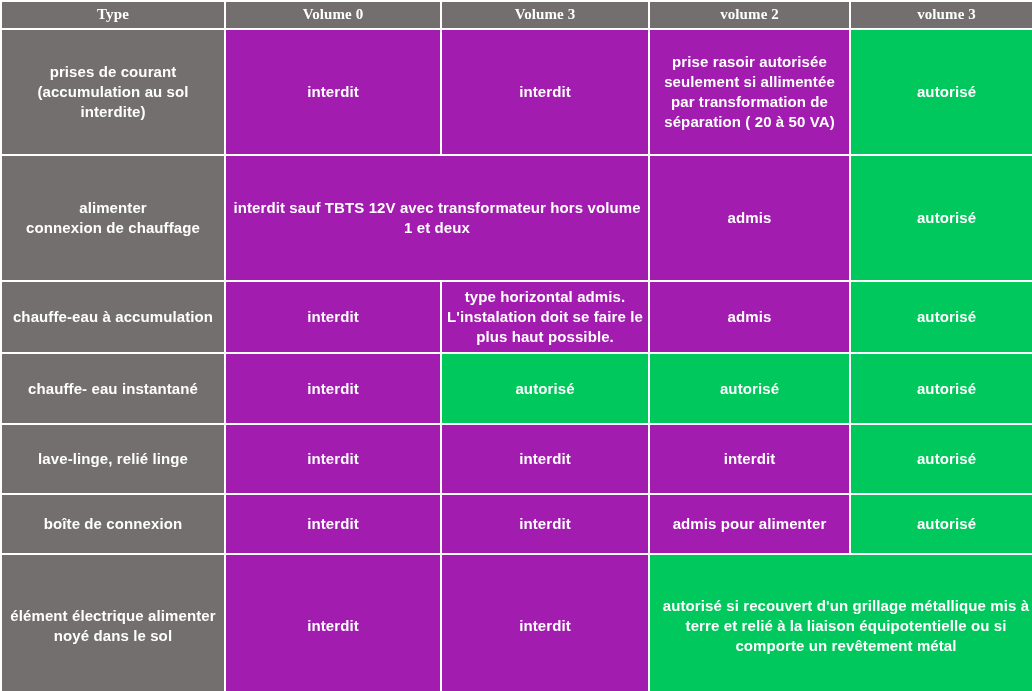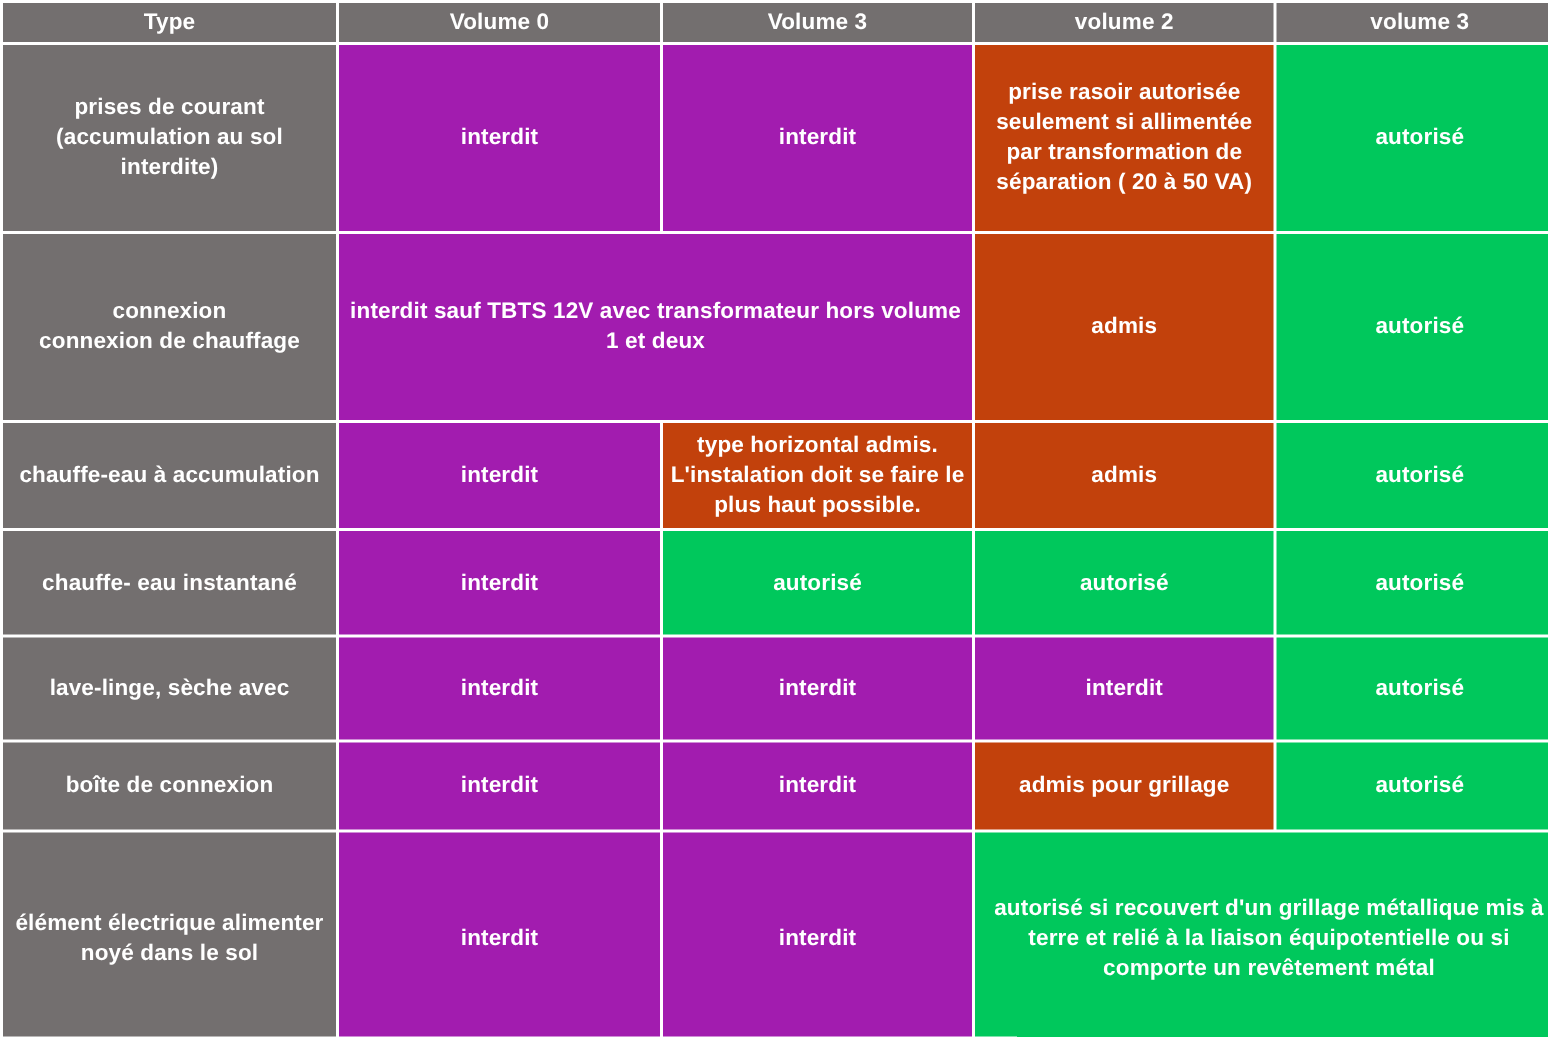--- a/index.html
+++ b/index.html
@@ -41,24 +41,24 @@
   .col-type    { width: 222px; }
   .col-v0      { width: 214px; }
   .col-v1      { width: 206px; }
   .col-v2      { width: 199px; }
   .col-v3      { width: 191px; }
 
   
   .c-gray   { background: #736F6F; }
   .c-red    { background: #a21caf; }
   .c-green  { background: #00C85C; }
-  .c-amber  { background: #c2410c; }
+  .c-amber  { background: #a21caf; }
 
   
-  .hdr { font-size: 15px; font-weight: bold; }
+  .hdr { font-size: 15px; font-weight: bold; font-family: Liberation Serif, serif; }
 
   
   .r-head { height: 26px; }
   .r1 { height: 124px; }
   .r2 { height: 124px; }
   .r3 { height: 70px; }
   .r4 { height: 69px; }
   .r5 { height: 68px; }
   .r6 { height: 58px; }
   .r7 { height: 142px; }
@@ -94,21 +94,21 @@
         <span>(accumulation au sol interdite)</span>
       </td>
       <td class="c-red">interdit</td>
       <td class="c-red">interdit</td>
       <td class="c-amber">prise rasoir autorisée seulement si allimentée par transformation de séparation ( 20 à 50 VA)</td>
       <td class="c-green">autorisé</td>
     </tr>
 
     <tr class="r2">
       <td class="c-gray label-cell">
-        <span>connexion</span><br>
+        <span>alimenter</span><br>
         <span>connexion de chauffage</span>
       </td>
       <td class="c-red wide-text" colspan="2">interdit  sauf TBTS 12V avec transformateur hors volume 1 et deux</td>
       <td class="c-amber">admis</td>
       <td class="c-green">autorisé</td>
     </tr>
 
     <tr class="r3">
       <td class="c-gray label-cell">chauffe-eau à accumulation</td>
       <td class="c-red">interdit</td>
@@ -119,32 +119,32 @@
 
     <tr class="r4">
       <td class="c-gray label-cell">chauffe- eau instantané</td>
       <td class="c-red">interdit</td>
       <td class="c-green">autorisé</td>
       <td class="c-green">autorisé</td>
       <td class="c-green">autorisé</td>
     </tr>
 
     <tr class="r5">
-      <td class="c-gray label-cell">lave-linge, sèche avec</td>
+      <td class="c-gray label-cell">lave-linge, relié linge</td>
       <td class="c-red">interdit</td>
       <td class="c-red">interdit</td>
       <td class="c-red">interdit</td>
       <td class="c-green">autorisé</td>
     </tr>
 
     <tr class="r6">
       <td class="c-gray label-cell">boîte de connexion</td>
       <td class="c-red">interdit</td>
       <td class="c-red">interdit</td>
-      <td class="c-amber">admis pour grillage</td>
+      <td class="c-amber">admis pour alimenter</td>
       <td class="c-green">autorisé</td>
     </tr>
 
     <tr class="r7">
       <td class="c-gray label-cell">
         <span>élément électrique alimenter</span><br>
         <span>noyé dans le sol</span>
       </td>
       <td class="c-red">interdit</td>
       <td class="c-red">interdit</td>

